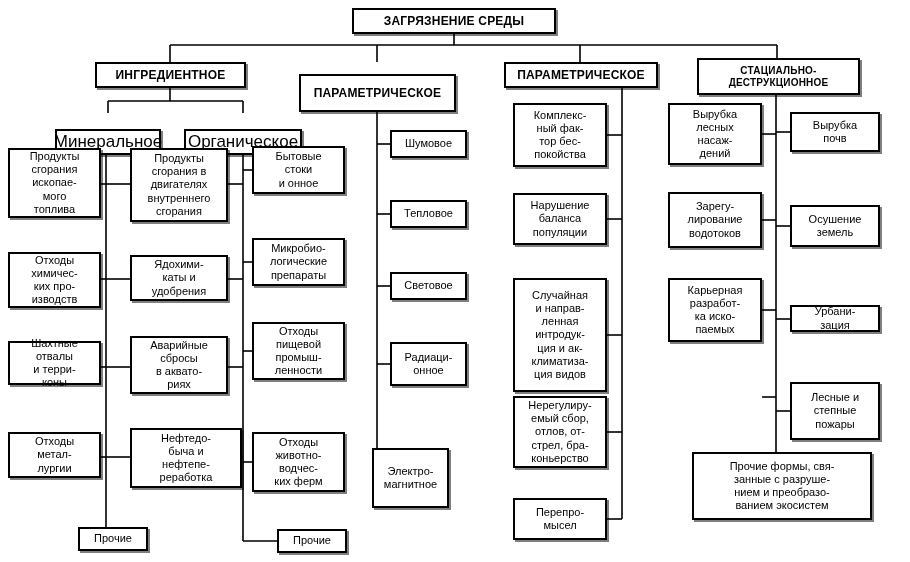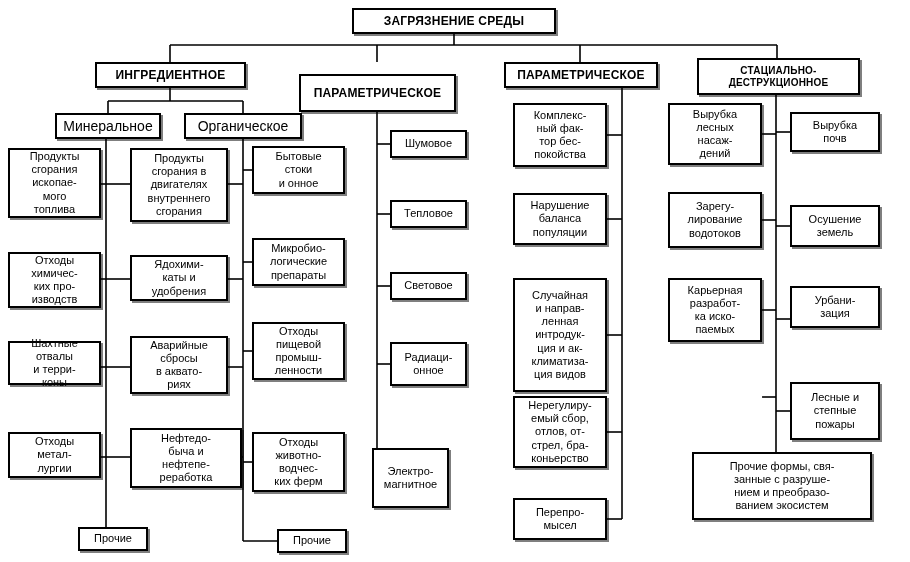--- a/index.html
+++ b/index.html
@@ -21,21 +21,21 @@
     align-items:center;
     justify-content:center;
     text-align:center;
     white-space:pre-line;
     font-size:11px;
     line-height:1.2;
     padding:1px 2px;
     box-shadow:2px 2px 0 rgba(0,0,0,0.5);
   }
   .hdr{font-weight:bold;font-size:12px;letter-spacing:.2px;}
-  .sub{font-size:14px;}
+  .sub{font-size:17px;margin-top:16px;}
 </style>
 </head>
 <body>
 
 <div class="canvas">
 
   <svg class="wires" viewBox="0 0 910 562" xmlns="http://www.w3.org/2000/svg">
     <g stroke="#000" stroke-width="1.6" fill="none">
 
       <path d="M454 33 V45"></path>
@@ -194,21 +194,21 @@
 водотоков</div>
   <div class="box" style="left:668px;top:278px;width:94px;height:64px">Карьерная
 разработ-
 ка иско-
 паемых</div>
 
   <div class="box" style="left:790px;top:112px;width:90px;height:40px">Вырубка
 почв</div>
   <div class="box" style="left:790px;top:205px;width:90px;height:42px">Осушение
 земель</div>
-  <div class="box" style="left:790px;top:286px;width:90px;height:42px">Урбани-
+  <div class="box" style="left:790px;top:305px;width:90px;height:27px">Урбани-
 зация</div>
   <div class="box" style="left:790px;top:382px;width:90px;height:58px">Лесные и
 степные
 пожары</div>
 
   <div class="box" style="left:692px;top:452px;width:180px;height:68px">Прочие формы, свя-
 занные с разруше-
 нием и преобразо-
 ванием экосистем</div>
 

